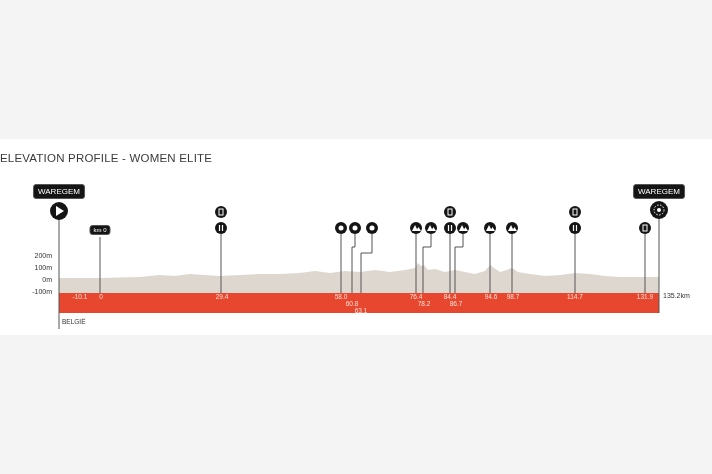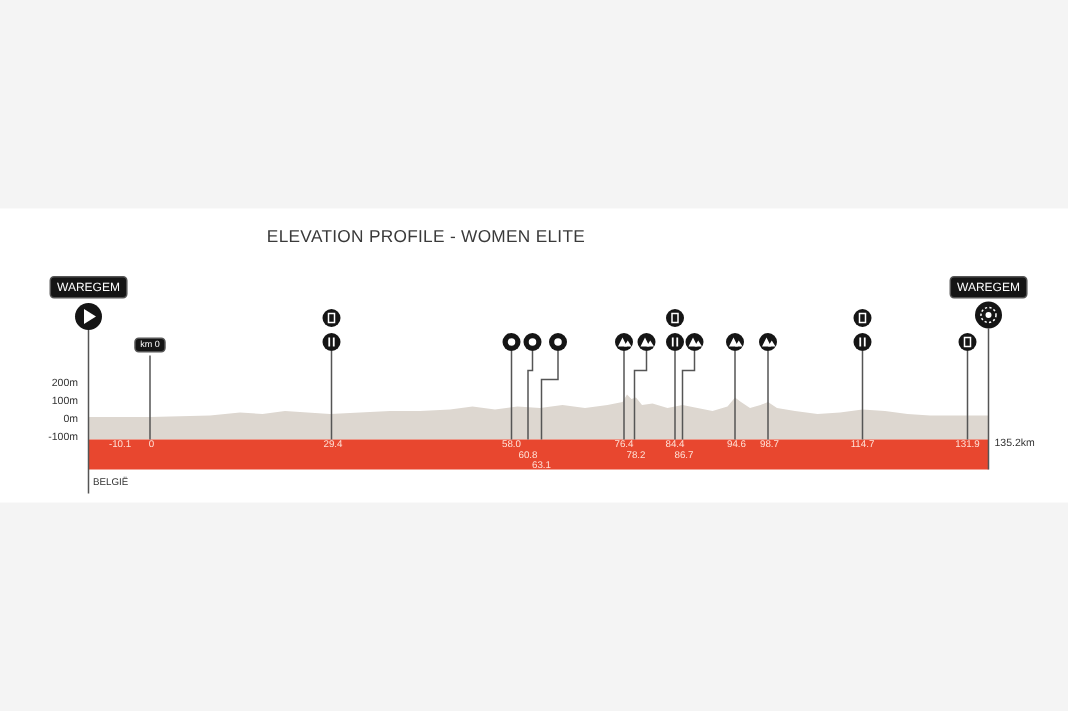--- a/index.html
+++ b/index.html
@@ -1,19 +1,19 @@
 <!DOCTYPE html>
 <html><head>
 <meta charset="utf-8">
 <style>
   html, body { margin:0; padding:0; }
   body { width:712px; height:474px; background:#f4f4f4; position:relative; overflow:hidden;
          font-family:"Liberation Sans", sans-serif; }
   .panel { position:absolute; left:0; top:139px; width:712px; height:196px; background:#ffffff; }
-  .title { position:absolute; left:0; width:568px; top:13px; text-align:center; font-size:11.5px;
+  .title { position:absolute; left:0; width:568px; top:13px; font-size:11.5px;
            color:#3a3a3a; letter-spacing:0.2px; }
   svg { position:absolute; left:0; top:0; }
   .ylab { position:absolute; font-size:7px; color:#333; text-align:right; width:30px; left:22px; }
   .kmlab { position:absolute; font-size:6.5px; color:#ffe0d6; transform:translateX(-50%); white-space:nowrap; }
   .endlab { position:absolute; font-size:7px; color:#333; }
   .country { position:absolute; font-size:6.5px; color:#333; }
   .pill { position:absolute; background:#151515; color:#fff; font-size:8px; padding:2px 4px; border-radius:3px;
           border:1px solid #555; transform:translateX(-50%); white-space:nowrap; }
   .pill.small { font-size:6px; padding:1px 3px; }
 </style>

